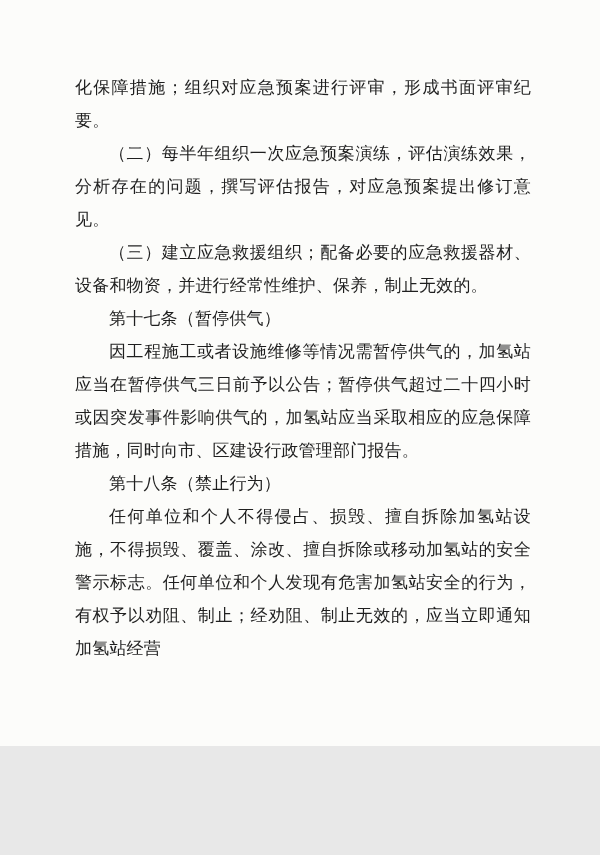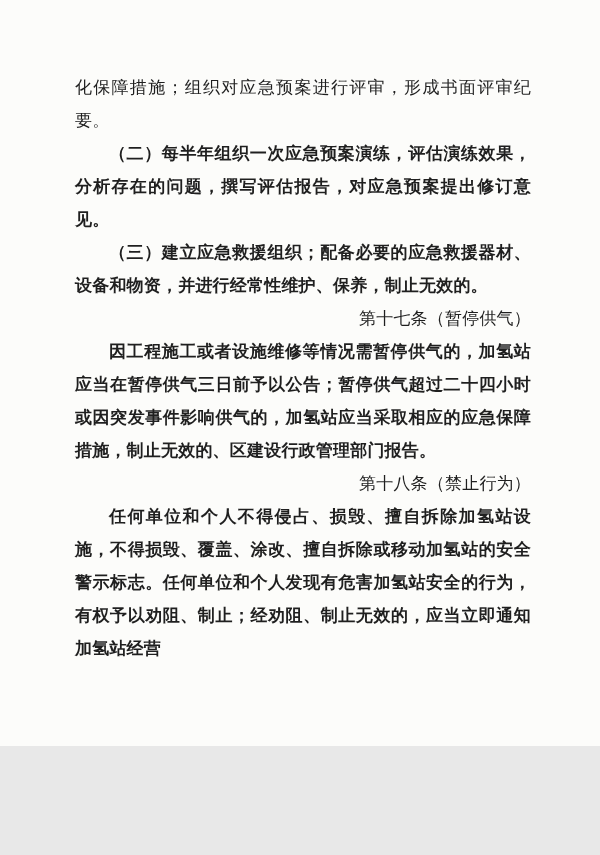--- a/index.html
+++ b/index.html
@@ -28,25 +28,24 @@
     margin: 0;
     font-size: 17px;
     line-height: 33px;
     text-align: justify;
     text-justify: inter-ideograph;
     letter-spacing: 0.2px;
     color: #1f1f1f;
   }
   .content p.indent {
     text-indent: 2em;
-    font-weight: bold;
   }
   .content p.article-heading {
     text-indent: 2em;
-    text-align: right;
+    text-align: left;
   }
   .content p.chapter-heading {
     text-indent: 0;
     text-align: center;
     font-weight: bold;
     font-size: 19px;
     letter-spacing: 1px;
     margin-top: 26px;
     margin-bottom: 2px;
     font-family: "Liberation Sans", "DejaVu Sans", sans-serif;
@@ -82,21 +81,21 @@
   <div class="content">
     <p>化保障措施；组织对应急预案进行评审，形成书面评审纪要。</p>
 
     <p class="indent">（二）每半年组织一次应急预案演练，评估演练效果，分析存在的问题，撰写评估报告，对应急预案提出修订意见。</p>
 
     <p class="indent">（三）建立应急救援组织；配备必要的应急救援器材、设备和物资，并进行经常性维护、保养，制止无效的。</p>
 
 
     <p class="article-heading">第十七条（暂停供气）</p>
 
-    <p class="indent">因工程施工或者设施维修等情况需暂停供气的，加氢站应当在暂停供气三日前予以公告；暂停供气超过二十四小时或因突发事件影响供气的，加氢站应当采取相应的应急保障措施，制止无效的、区建设行政管理部门报告。</p>
+    <p class="indent">因工程施工或者设施维修等情况需暂停供气的，加氢站应当在暂停供气三日前予以公告；暂停供气超过二十四小时或因突发事件影响供气的，加氢站应当采取相应的应急保障措施，同时向市、区建设行政管理部门报告。</p>
 
 
     <p class="article-heading">第十八条（禁止行为）</p>
 
     <p class="indent">任何单位和个人不得侵占、损毁、擅自拆除加氢站设施，不得损毁、覆盖、涂改、擅自拆除或移动加氢站的安全警示标志。任何单位和个人发现有危害加氢站安全的行为，有权予以劝阻、制止；经劝阻、制止无效的，应当立即通知加氢站经营</p>
   </div>
 
   <div class="page-number">— 20 —</div>
 </div>
 

